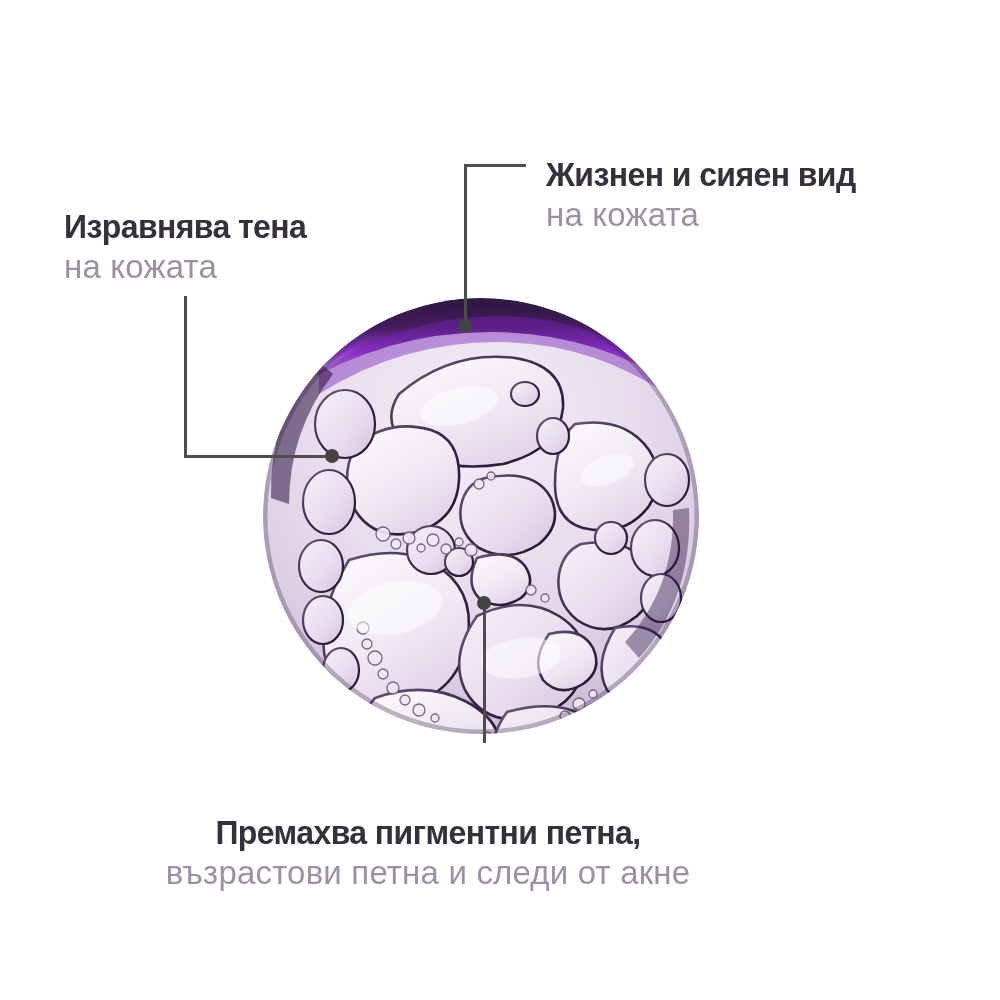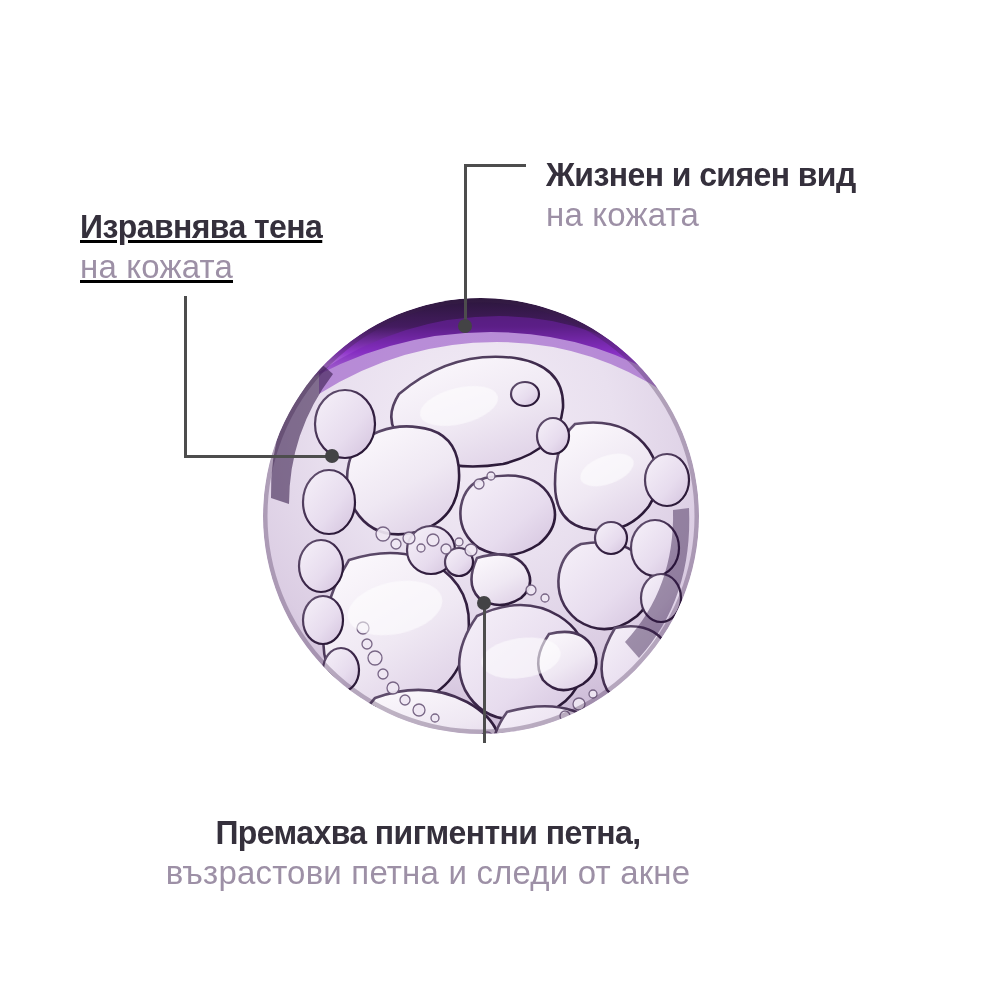--- a/index.html
+++ b/index.html
@@ -41,21 +41,21 @@
     font-size: 34px;
     line-height: 40px;
     letter-spacing: 0.2px;
     color: #9d90a6;
     white-space: nowrap;
     transform: scaleX(0.97);
     transform-origin: left center;
   }
 
   
-  #block-left { left: 80px; top: 172px; text-decoration: underline; }
+  #block-left { left: 64px; top: 172px; }
   
   #block-right { left: 546px; top: 120px; }
   
   #block-bottom {
     left: 0; top: 778px; width: 856px; text-align: center;
   }
   #block-bottom .line-bold,
   #block-bottom .line-light {
     transform-origin: center center;
     display: block;

